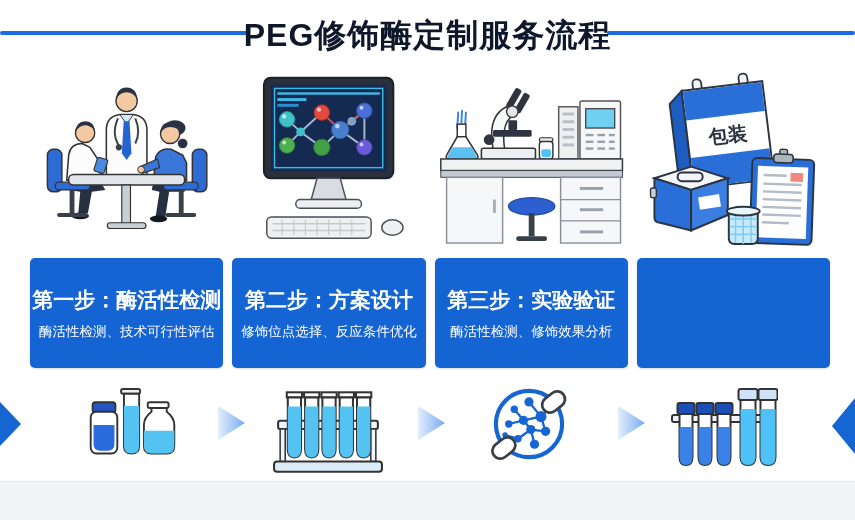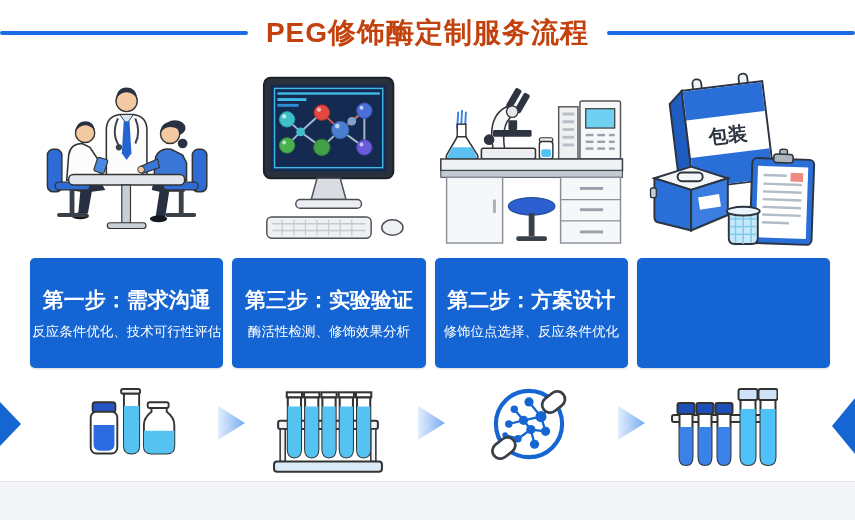--- a/index.html
+++ b/index.html
@@ -4,21 +4,21 @@
 <style>
   html,body{margin:0;padding:0;background:#ffffff;font-family:"Liberation Sans","DejaVu Sans",sans-serif;}
   #stage{position:relative;width:855px;height:520px;background:#ffffff;overflow:hidden;}
 
   
   .header{position:absolute;top:0;left:0;width:855px;height:60px;}
   .header-line{position:absolute;top:31px;height:3.5px;background:#1a6be4;border-radius:2px;}
   .header-line.left{left:0;width:248px;}
   .header-line.right{right:0;width:248px;}
   .page-title{position:absolute;top:14px;left:0;width:855px;text-align:center;
-    font-size:28px;font-weight:bold;color:#c2410c;letter-spacing:1px;}
+    font-size:32px;font-weight:bold;color:#0f172a;letter-spacing:1px;}
 
   
   .illus-row{position:absolute;top:60px;left:30px;width:800px;height:196px;display:flex;gap:9px;}
   .illus{flex:1;position:relative;}
   .illus svg{width:100%;height:100%;display:block;}
 
   
   .steps-row{position:absolute;top:258px;left:30px;width:800px;height:110px;display:flex;gap:9px;}
   .step-box{flex:1;background:#1464d3;border-radius:5px;color:#ffffff;display:flex;
     flex-direction:column;align-items:center;justify-content:center;gap:9px;box-shadow:0 1px 2px rgba(0,0,0,0.15);}
@@ -272,30 +272,30 @@
               <line x1="96" y1="174" x2="124" y2="174"></line>
           </g>
           <ellipse cx="110" cy="150" rx="17" ry="4.5" fill="#eaf6fd" stroke="#2b3440" stroke-width="2"></ellipse>
         </g>
       </svg>
     </div>
   </div>
 
   <div class="steps-row">
     <div class="step-box">
-      <div class="step-title">第一步：需求沟通</div>
-      <div class="step-sub">反应条件优化、技术可行性评估</div>
+      <div class="step-title">第一步：酶活性检测</div>
+      <div class="step-sub">酶活性检测、技术可行性评估</div>
+    </div>
+    <div class="step-box">
+      <div class="step-title">第二步：方案设计</div>
+      <div class="step-sub">修饰位点选择、反应条件优化</div>
     </div>
     <div class="step-box">
       <div class="step-title">第三步：实验验证</div>
       <div class="step-sub">酶活性检测、修饰效果分析</div>
-    </div>
-    <div class="step-box">
-      <div class="step-title">第二步：方案设计</div>
-      <div class="step-sub">修饰位点选择、反应条件优化</div>
     </div>
     <div class="step-box">
     </div>
   </div>
 
   <div class="flow">
 
     <svg class="abs" style="left:0;top:26px;" width="21" height="44" viewBox="0 0 21 44">
       <polygon points="0,0 21,22 0,44" fill="#1565d2"></polygon>
     </svg>

